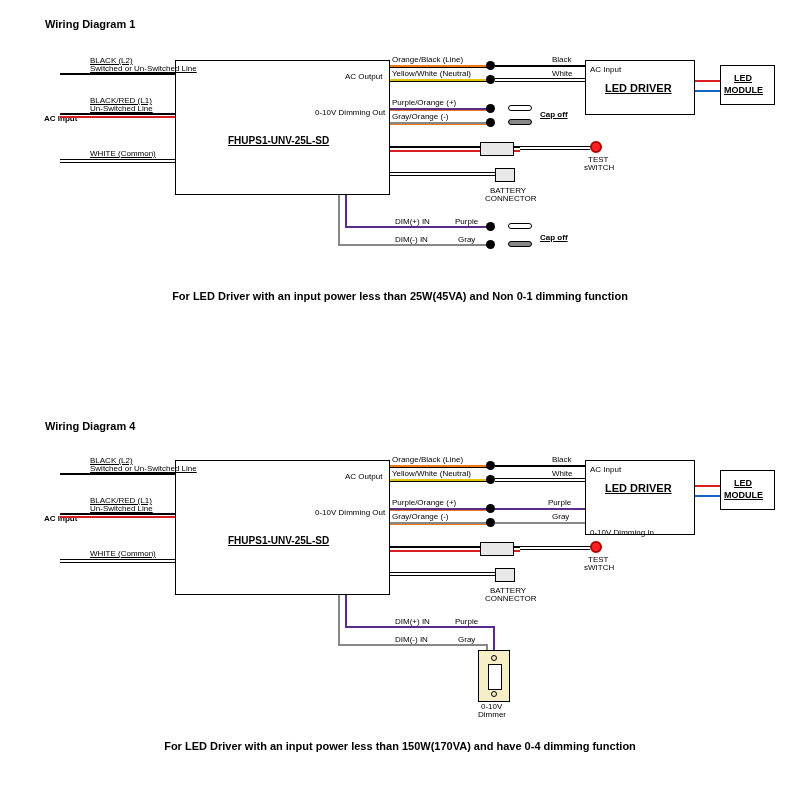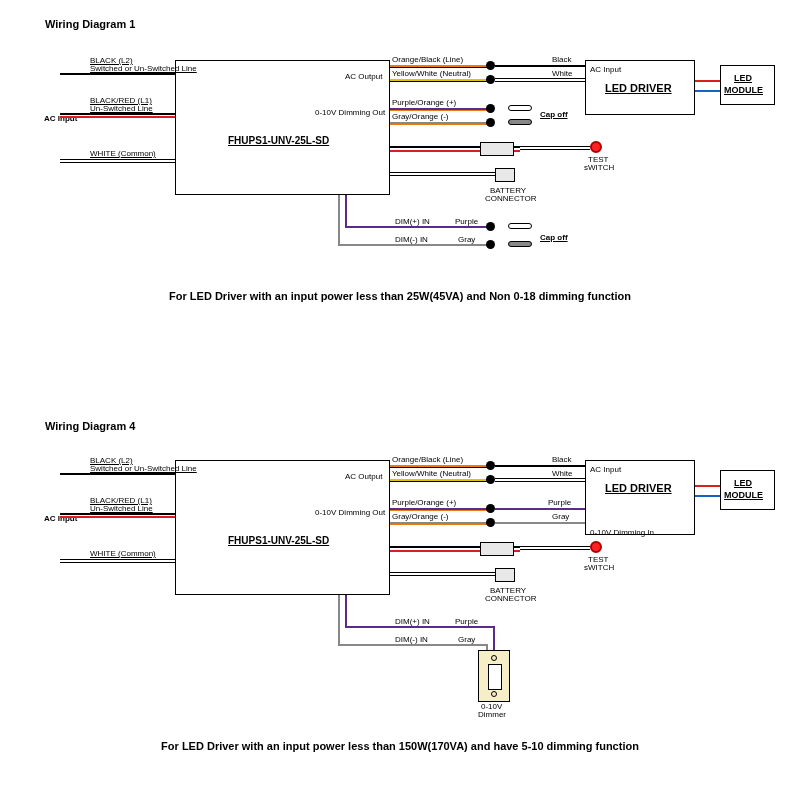--- a/index.html
+++ b/index.html
@@ -106,21 +106,21 @@
 <span class="lbl" style="left:590px;top:65px">AC Input</span>
 <span class="lbl" style="left:605px;top:82px;font-size:11px;font-weight:bold;text-decoration:underline">LED DRIVER</span>
 
 <div class="wire thin" style="left:695px;top:80px;width:25px;background:#d81e1e"></div>
 <div class="wire thin" style="left:695px;top:90px;width:25px;background:#1565c0"></div>
 
 <div class="box" style="left:720px;top:65px;width:55px;height:40px"></div>
 <span class="lbl" style="left:734px;top:73px;font-size:9px;font-weight:bold;text-decoration:underline;text-align:center">LED</span>
 <span class="lbl" style="left:724px;top:85px;font-size:9px;font-weight:bold;text-decoration:underline">MODULE</span>
 
-<div class="caption" style="left:100px;top:290px;width:600px">For LED Driver with an input power less than 25W(45VA) and Non 0-18 dimming function</div>
+<div class="caption" style="left:100px;top:290px;width:600px">For LED Driver with an input power less than 25W(45VA) and Non 0-1 dimming function</div>
 
 <div class="title" style="left:45px;top:420px">Wiring Diagram 4</div>
 
 <div class="box" style="left:175px;top:460px;width:215px;height:135px"></div>
 <span class="lbl" style="left:228px;top:535px;font-weight:bold;font-size:10px;text-decoration:underline">FHUPS1-UNV-25L-SD</span>
 <span class="lbl" style="left:345px;top:472px">AC Output</span>
 <span class="lbl" style="left:315px;top:508px">0-10V Dimming Out</span>
 
 <span class="lbl und" style="left:90px;top:456px">BLACK (L2)</span>
 <span class="lbl und" style="left:90px;top:464px">Switched or Un-Switched Line</span>
@@ -201,15 +201,15 @@
 <span class="lbl" style="left:605px;top:482px;font-size:11px;font-weight:bold;text-decoration:underline">LED DRIVER</span>
 <span class="lbl" style="left:590px;top:528px">0-10V Dimming In</span>
 
 <div class="wire thin" style="left:695px;top:485px;width:25px;background:#d81e1e"></div>
 <div class="wire thin" style="left:695px;top:495px;width:25px;background:#1565c0"></div>
 
 <div class="box" style="left:720px;top:470px;width:55px;height:40px"></div>
 <span class="lbl" style="left:734px;top:478px;font-size:9px;font-weight:bold;text-decoration:underline">LED</span>
 <span class="lbl" style="left:724px;top:490px;font-size:9px;font-weight:bold;text-decoration:underline">MODULE</span>
 
-<div class="caption" style="left:90px;top:740px;width:620px">For LED Driver with an input power less than 150W(170VA) and have 5-10 dimming function</div>
+<div class="caption" style="left:90px;top:740px;width:620px">For LED Driver with an input power less than 150W(170VA) and have 0-4 dimming function</div>
 
 </div>
 
 </body></html>

